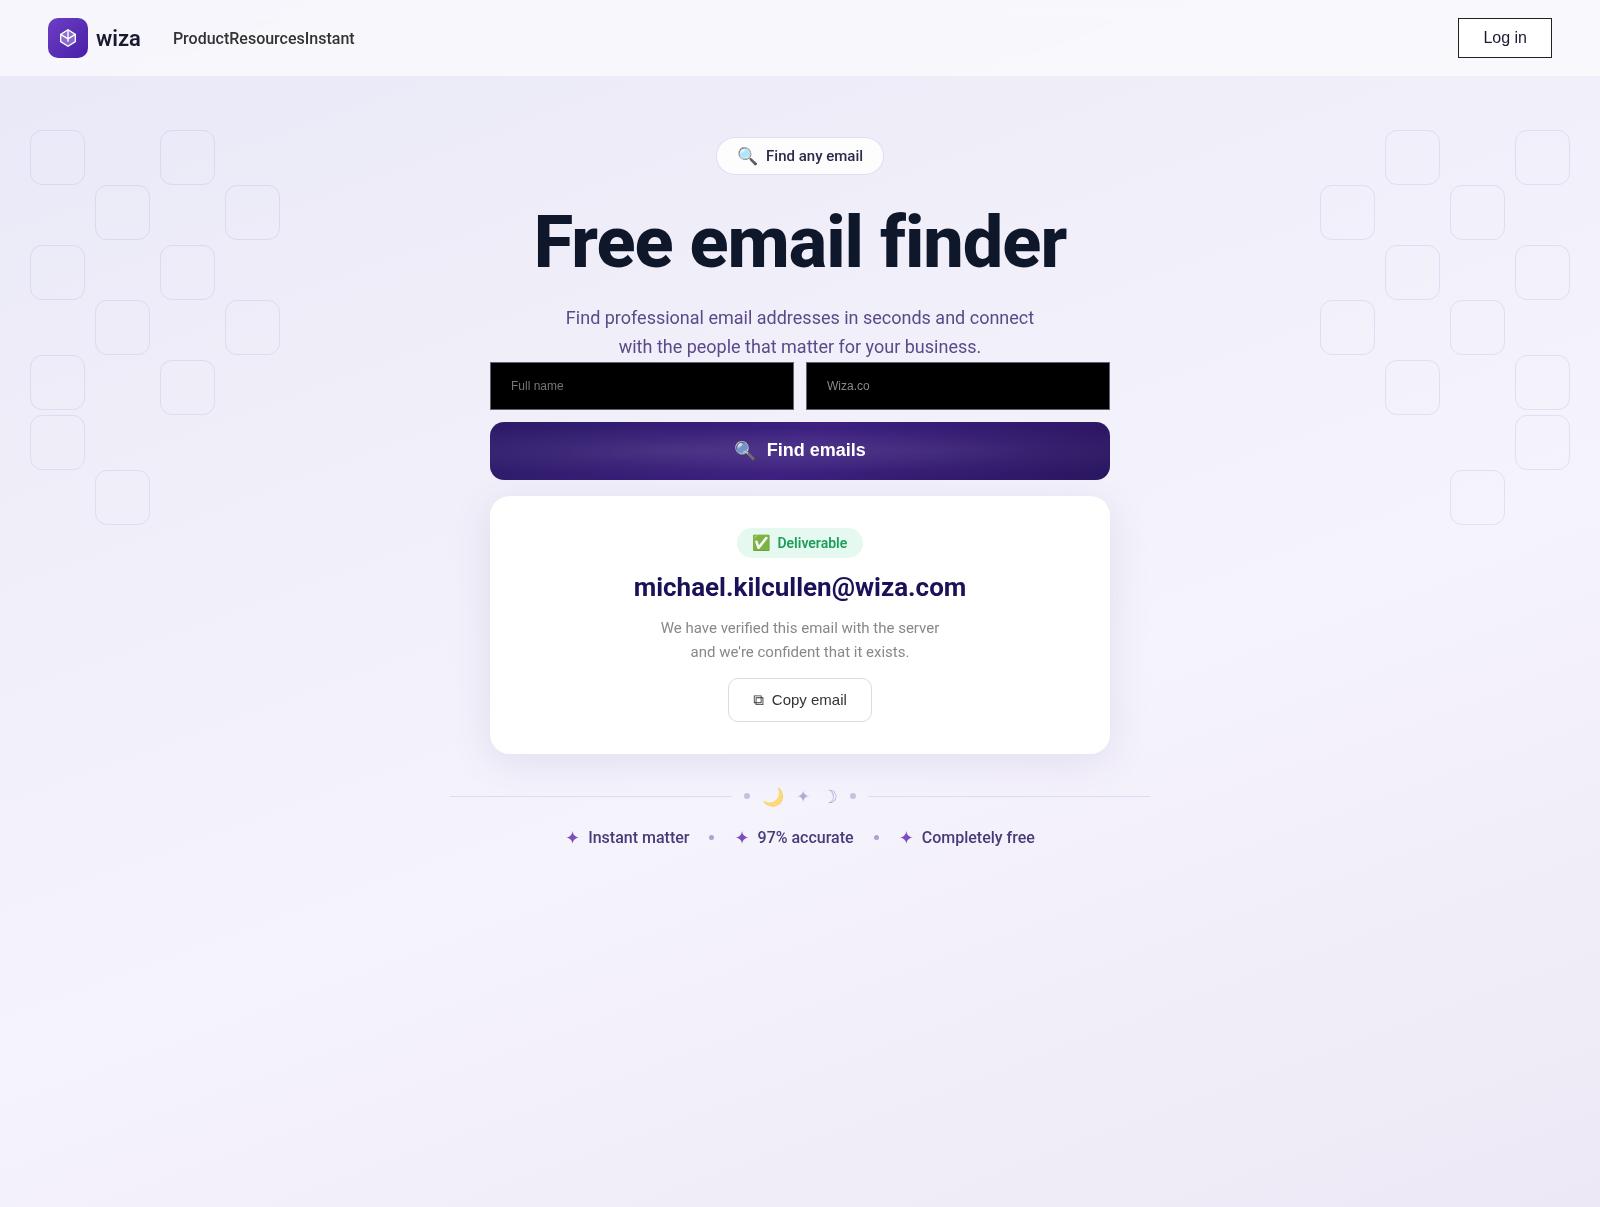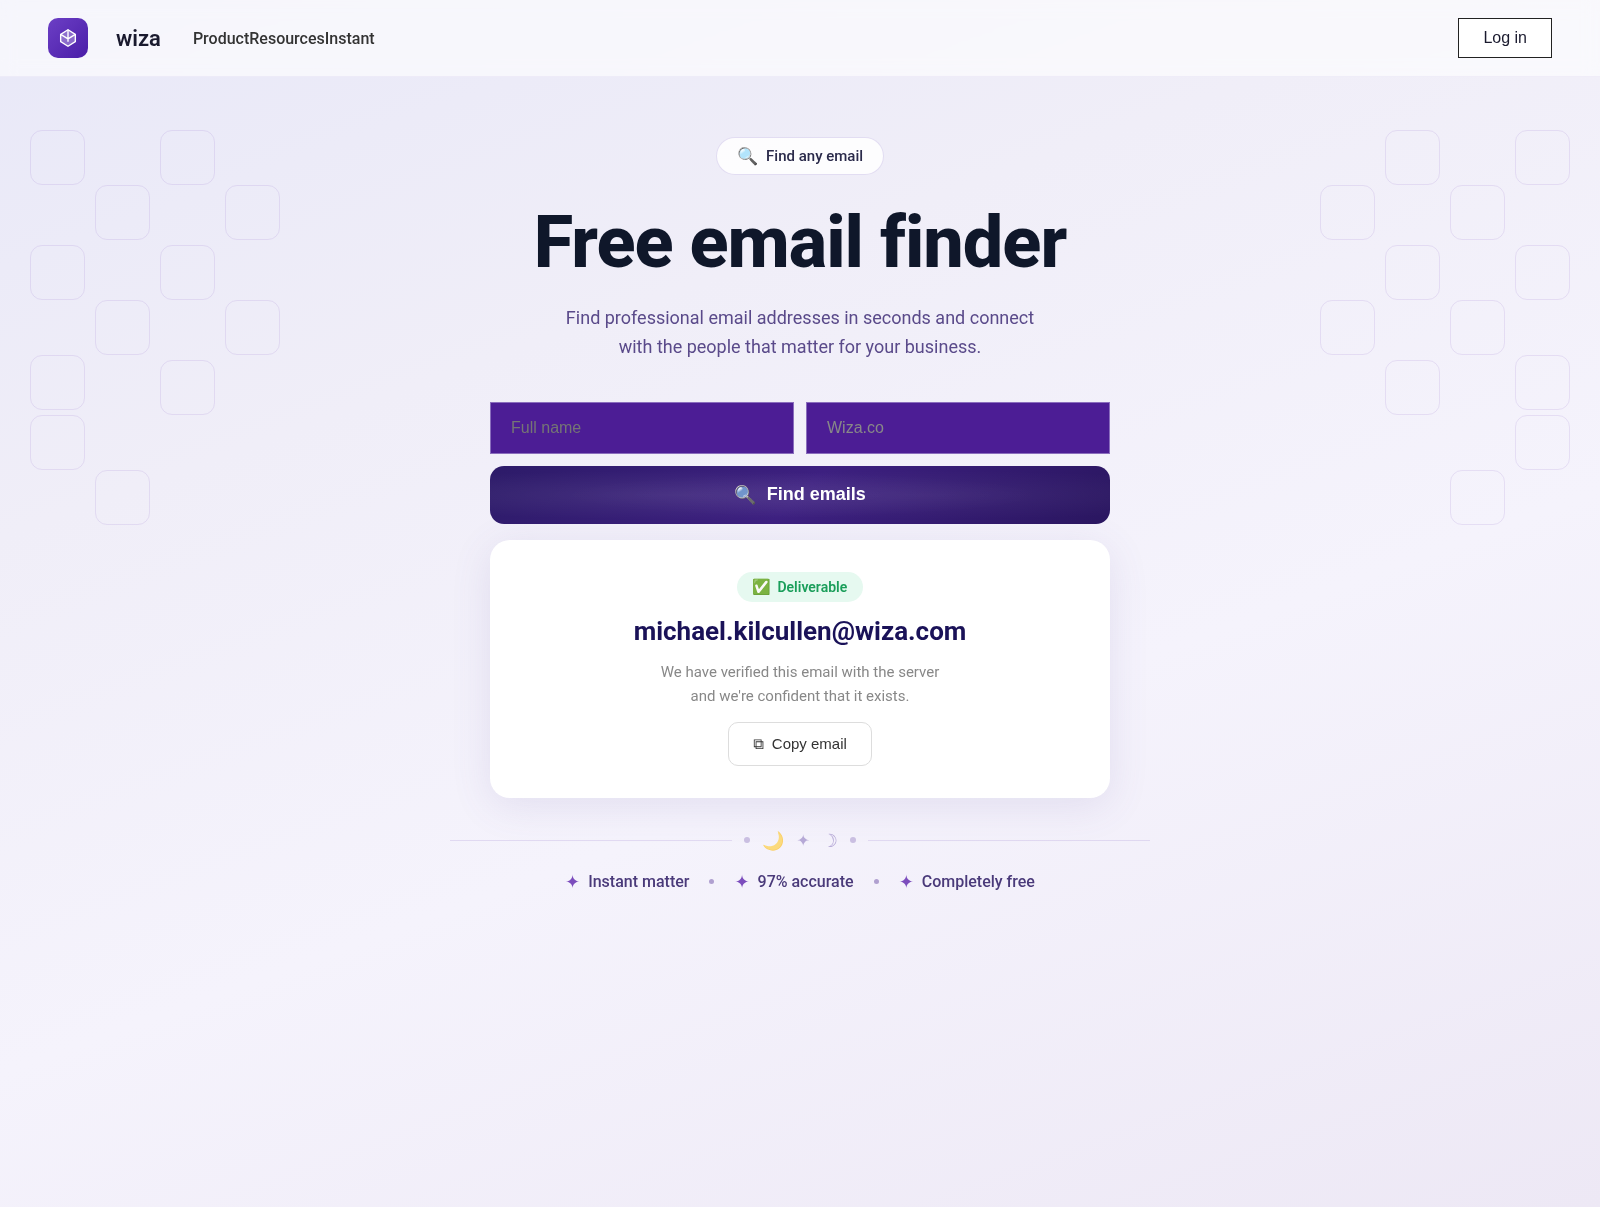--- a/index.html
+++ b/index.html
@@ -38,21 +38,21 @@
       border-bottom: 1px solid rgba(200,190,230,0.2);
     }
     .nav-left {
       display: flex;
       align-items: center;
       gap: 32px;
     }
     .logo-container {
       display: flex;
       align-items: center;
-      gap: 28px;
+      gap: 8px;
       text-decoration: none;
     }
     .logo-icon {
       width: 40px;
       height: 40px;
       border-radius: 10px;
       background: linear-gradient(135deg, #6c3fc5, #4a1da8);
       display: flex;
       align-items: center;
       justify-content: center;
@@ -122,42 +122,41 @@
       line-height: 1.1;
       margin-bottom: 22px;
       letter-spacing: -1px;
     }
 
     .hero-subtitle {
       font-size: 18px;
       color: #5a4a8a;
       line-height: 1.6;
       max-width: 520px;
-      margin-bottom: 40px;
     }
 
     
     .search-form {
       width: 100%;
       max-width: 620px;
       display: flex;
       flex-direction: column;
       gap: 12px;
     }
     .inputs-row {
       display: flex;
       gap: 12px;
     }
     .search-input {
       flex: 1;
       padding: 16px 20px;
       border-radius: 0;
       border: 1.5px solid rgba(200,190,230,0.5);
-      background: #4c1d95;
-      font-size: 16px;
+      background: #000000;
+      font-size: 12px;
       color: #888;
       outline: none;
     }
 
     .find-btn {
       width: 100%;
       padding: 18px;
       border-radius: 14px;
       border: none;
       background: linear-gradient(135deg, #2d1b69, #3d2080, #2a1660);

